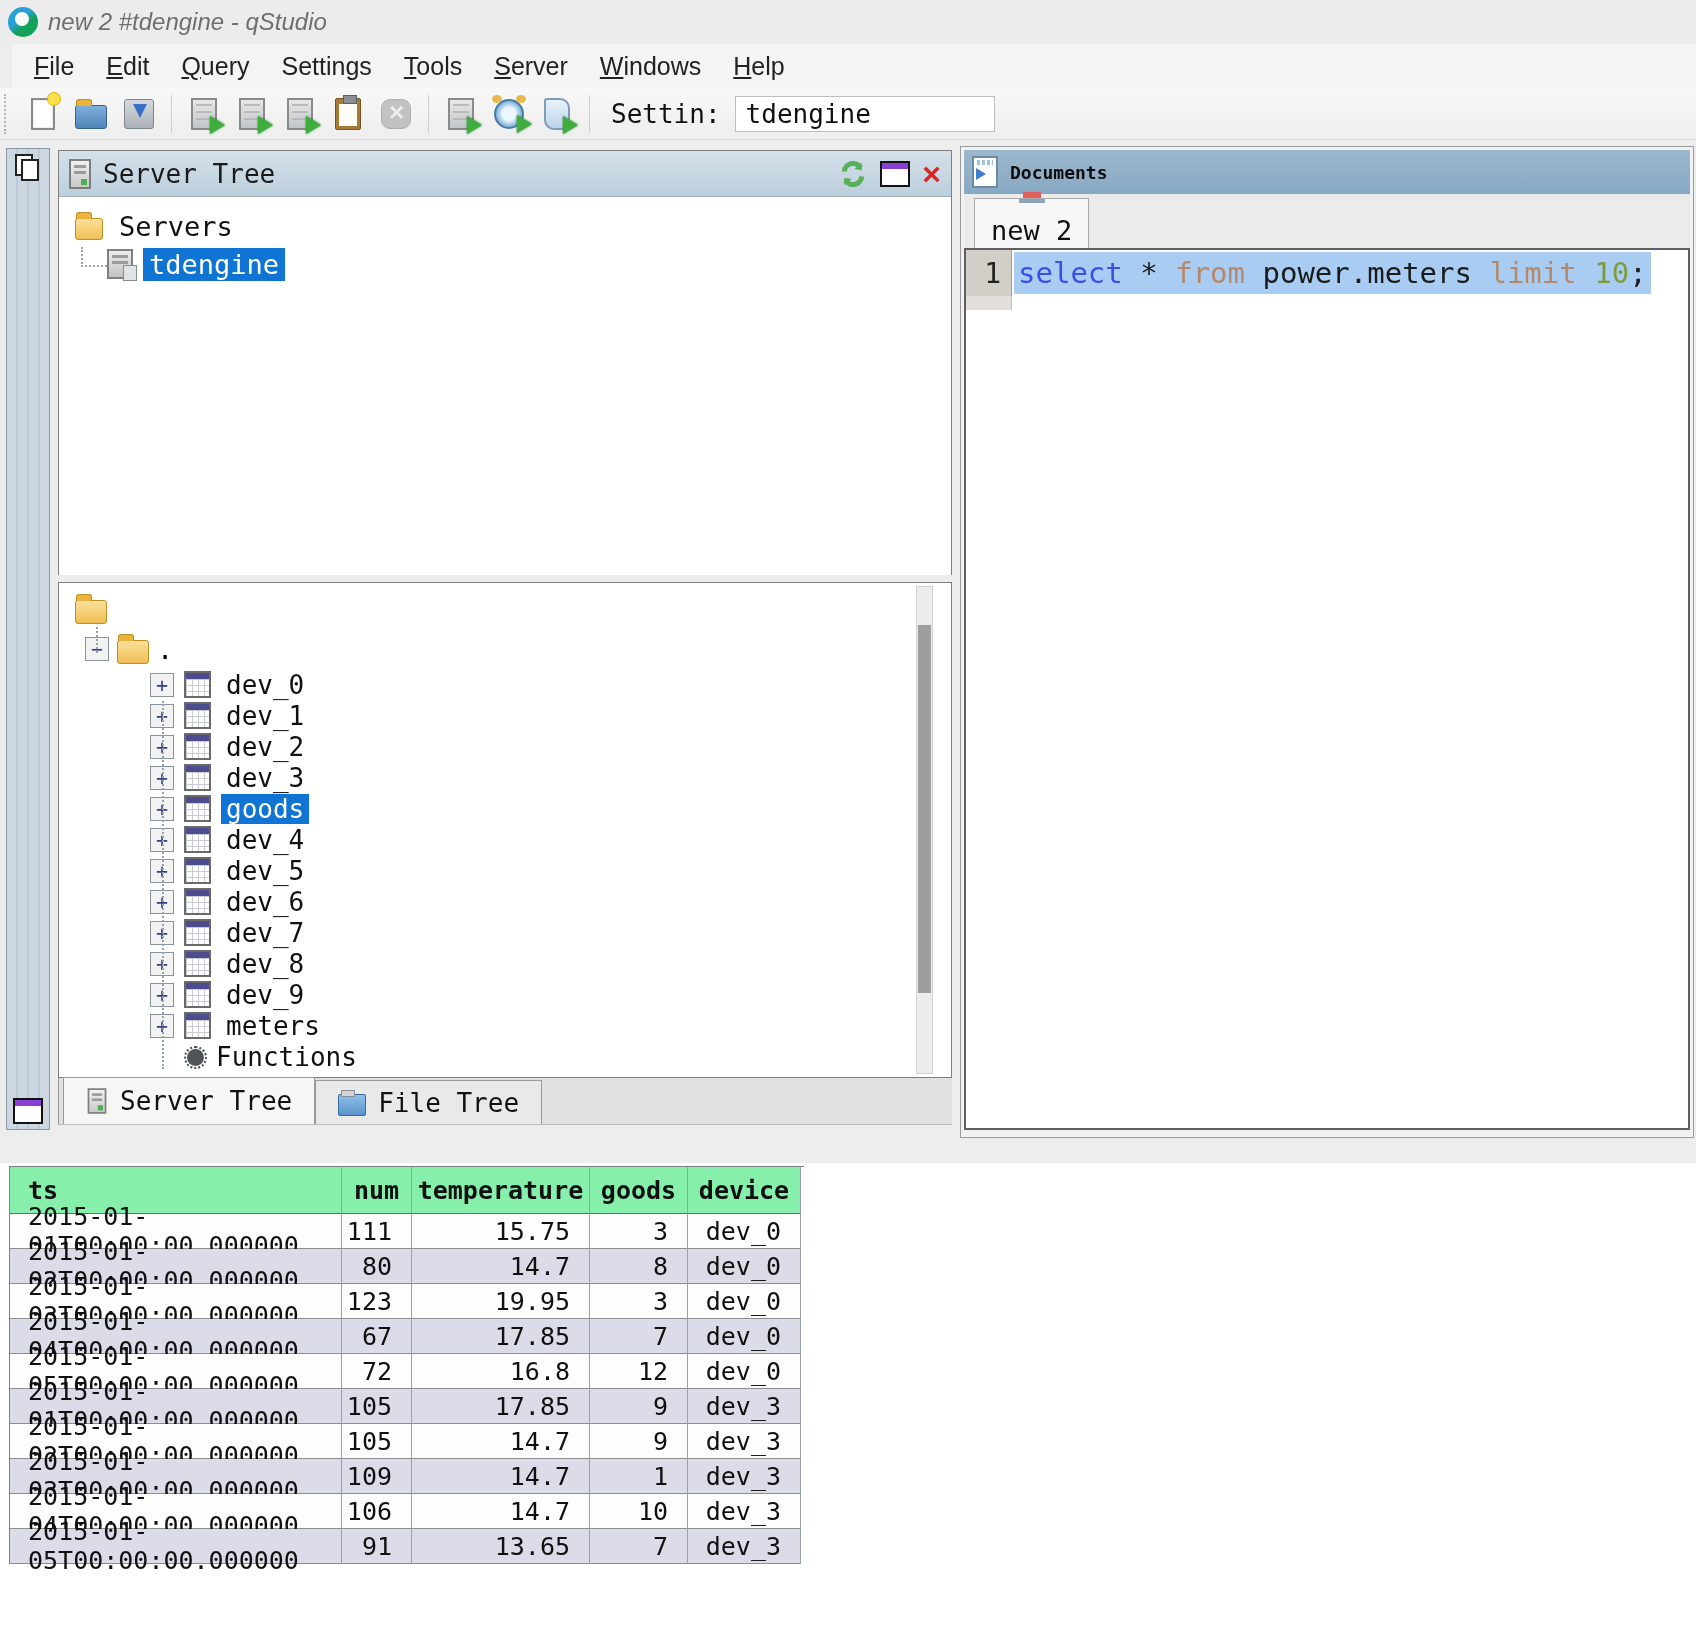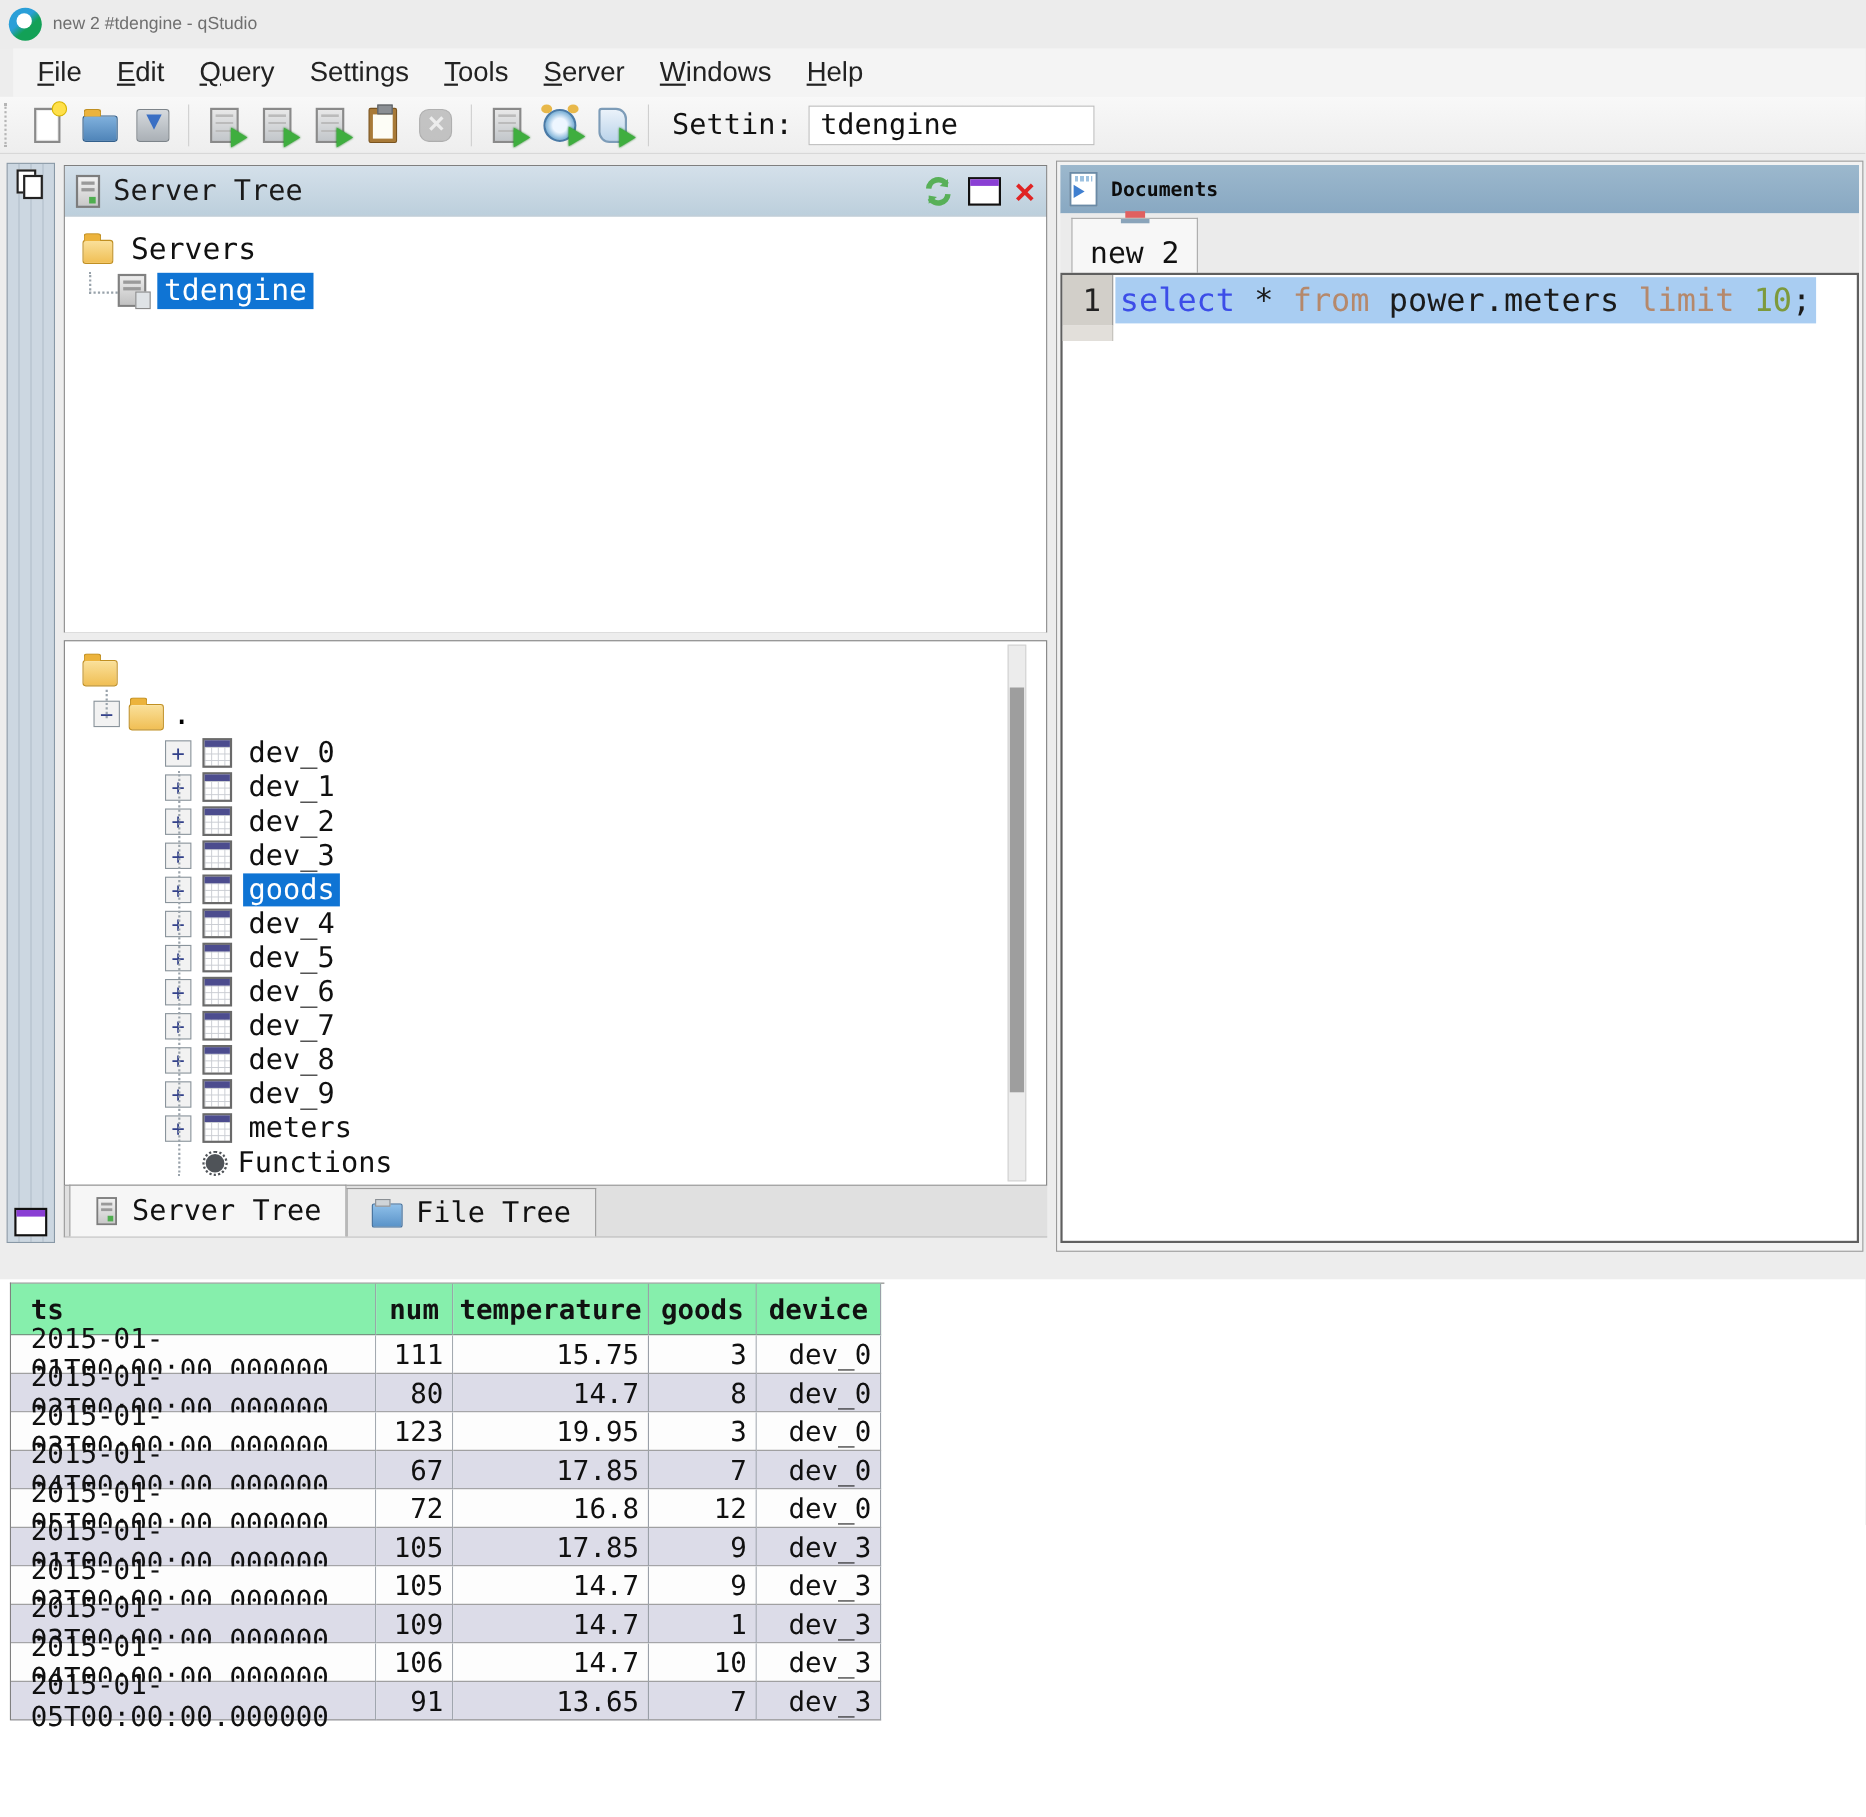--- a/index.html
+++ b/index.html
@@ -7,21 +7,21 @@
     --sans:"Liberation Sans","DejaVu Sans",sans-serif;
   }
   *{box-sizing:border-box;margin:0;padding:0;}
   body{width:1696px;height:1652px;overflow:hidden;background:#ededed;font-family:var(--sans);}
   .app{position:relative;width:1696px;height:1652px;background:#ededed;}
 
   
   .titlebar{position:absolute;left:0;top:0;width:1696px;height:44px;background:#ececec;display:flex;align-items:center;padding-left:8px;gap:10px;}
   .logo{width:30px;height:30px;border-radius:50%;background:linear-gradient(140deg,#2a9fd8 0 40%,#13a157 60% 100%);position:relative;}
   .logo::after{content:"";position:absolute;left:7px;top:5px;width:14px;height:14px;border-radius:50%;background:#fff;}
-  .title-text{font-size:16px;color:#6f6f6f;}
+  .title-text{font-size:24px;color:#6f6f6f;font-style:italic;}
 
   
   .menubar{position:absolute;left:0;top:44px;width:1696px;height:44px;background:#f4f4f4;display:flex;align-items:center;padding-left:6px;margin-left:12px;}
   .menu-item{font-size:25px;color:#222;padding:4px 16px;cursor:default;}
   .menu-item .mn{text-decoration:underline;}
 
   
   .toolbar{position:absolute;left:0;top:88px;width:1696px;height:52px;background:linear-gradient(#f8f8f8,#eeeeee);border-bottom:1px solid #d8d8d8;display:flex;align-items:center;padding-left:4px;gap:6px;}
   .tb-grip{width:8px;height:40px;border-left:2px dotted #b5b5b5;margin-right:4px;}
   .tb-btn{width:42px;height:42px;display:flex;align-items:center;justify-content:center;position:relative;border-radius:4px;}
@@ -127,21 +127,21 @@
   
   .result{position:absolute;left:0;top:1163px;width:1696px;height:489px;background:#fff;}
   .resheader{height:44px;background:linear-gradient(#c2d3e0,#adc3d4);display:flex;align-items:center;gap:12px;padding-left:8px;border-bottom:1px solid #93a8b8;}
   .resheader .ptitle{font-family:var(--mono);font-size:27px;color:#101010;}
   .ic-result{width:30px;height:26px;background:#fff;border:2px solid #8a8a8a;position:relative;}
   .ic-result::before{content:"";position:absolute;left:0;right:0;top:0;height:5px;background:#b8bcc0;}
   .ic-result::after{content:"";position:absolute;right:-8px;bottom:-6px;width:0;height:0;border-top:7px solid transparent;border-bottom:7px solid transparent;border-left:12px solid #3fae3f;}
   .rtable{margin:3px 0 0 9px;display:grid;grid-template-columns:332px 70px 178px 98px 113px;border-left:1px solid #808080;border-top:1px solid #808080;width:795px;font-family:var(--mono);}
   .rh{height:47px;background:#86efac;border-right:1px solid #9aa0a8;border-bottom:1px solid #6f6f6f;display:flex;align-items:center;justify-content:center;font-size:25px;color:#111;font-weight:bold;}
   .rh.c0{justify-content:flex-start;padding-left:18px;}
-  .rc{height:35px;background:#fdfdfd;border-right:1px solid #9aa0a8;border-bottom:1px solid #8e8e8e;display:flex;align-items:center;justify-content:flex-end;padding-right:8px;font-size:25px;color:#101010;}
+  .rc{height:35px;background:#fdfdfd;border-right:1px solid #9aa0a8;border-bottom:1px solid #8e8e8e;display:flex;align-items:center;justify-content:flex-end;padding-right:19px;font-size:25px;color:#101010;}
   .rc.c0{justify-content:flex-start;padding-left:18px;padding-right:0;}
   .rc.alt{background:#dcdce8;}
 </style>
 </head>
 <body>
 
 <div class="app">
 
   <div class="titlebar">
     <div class="logo"></div>

